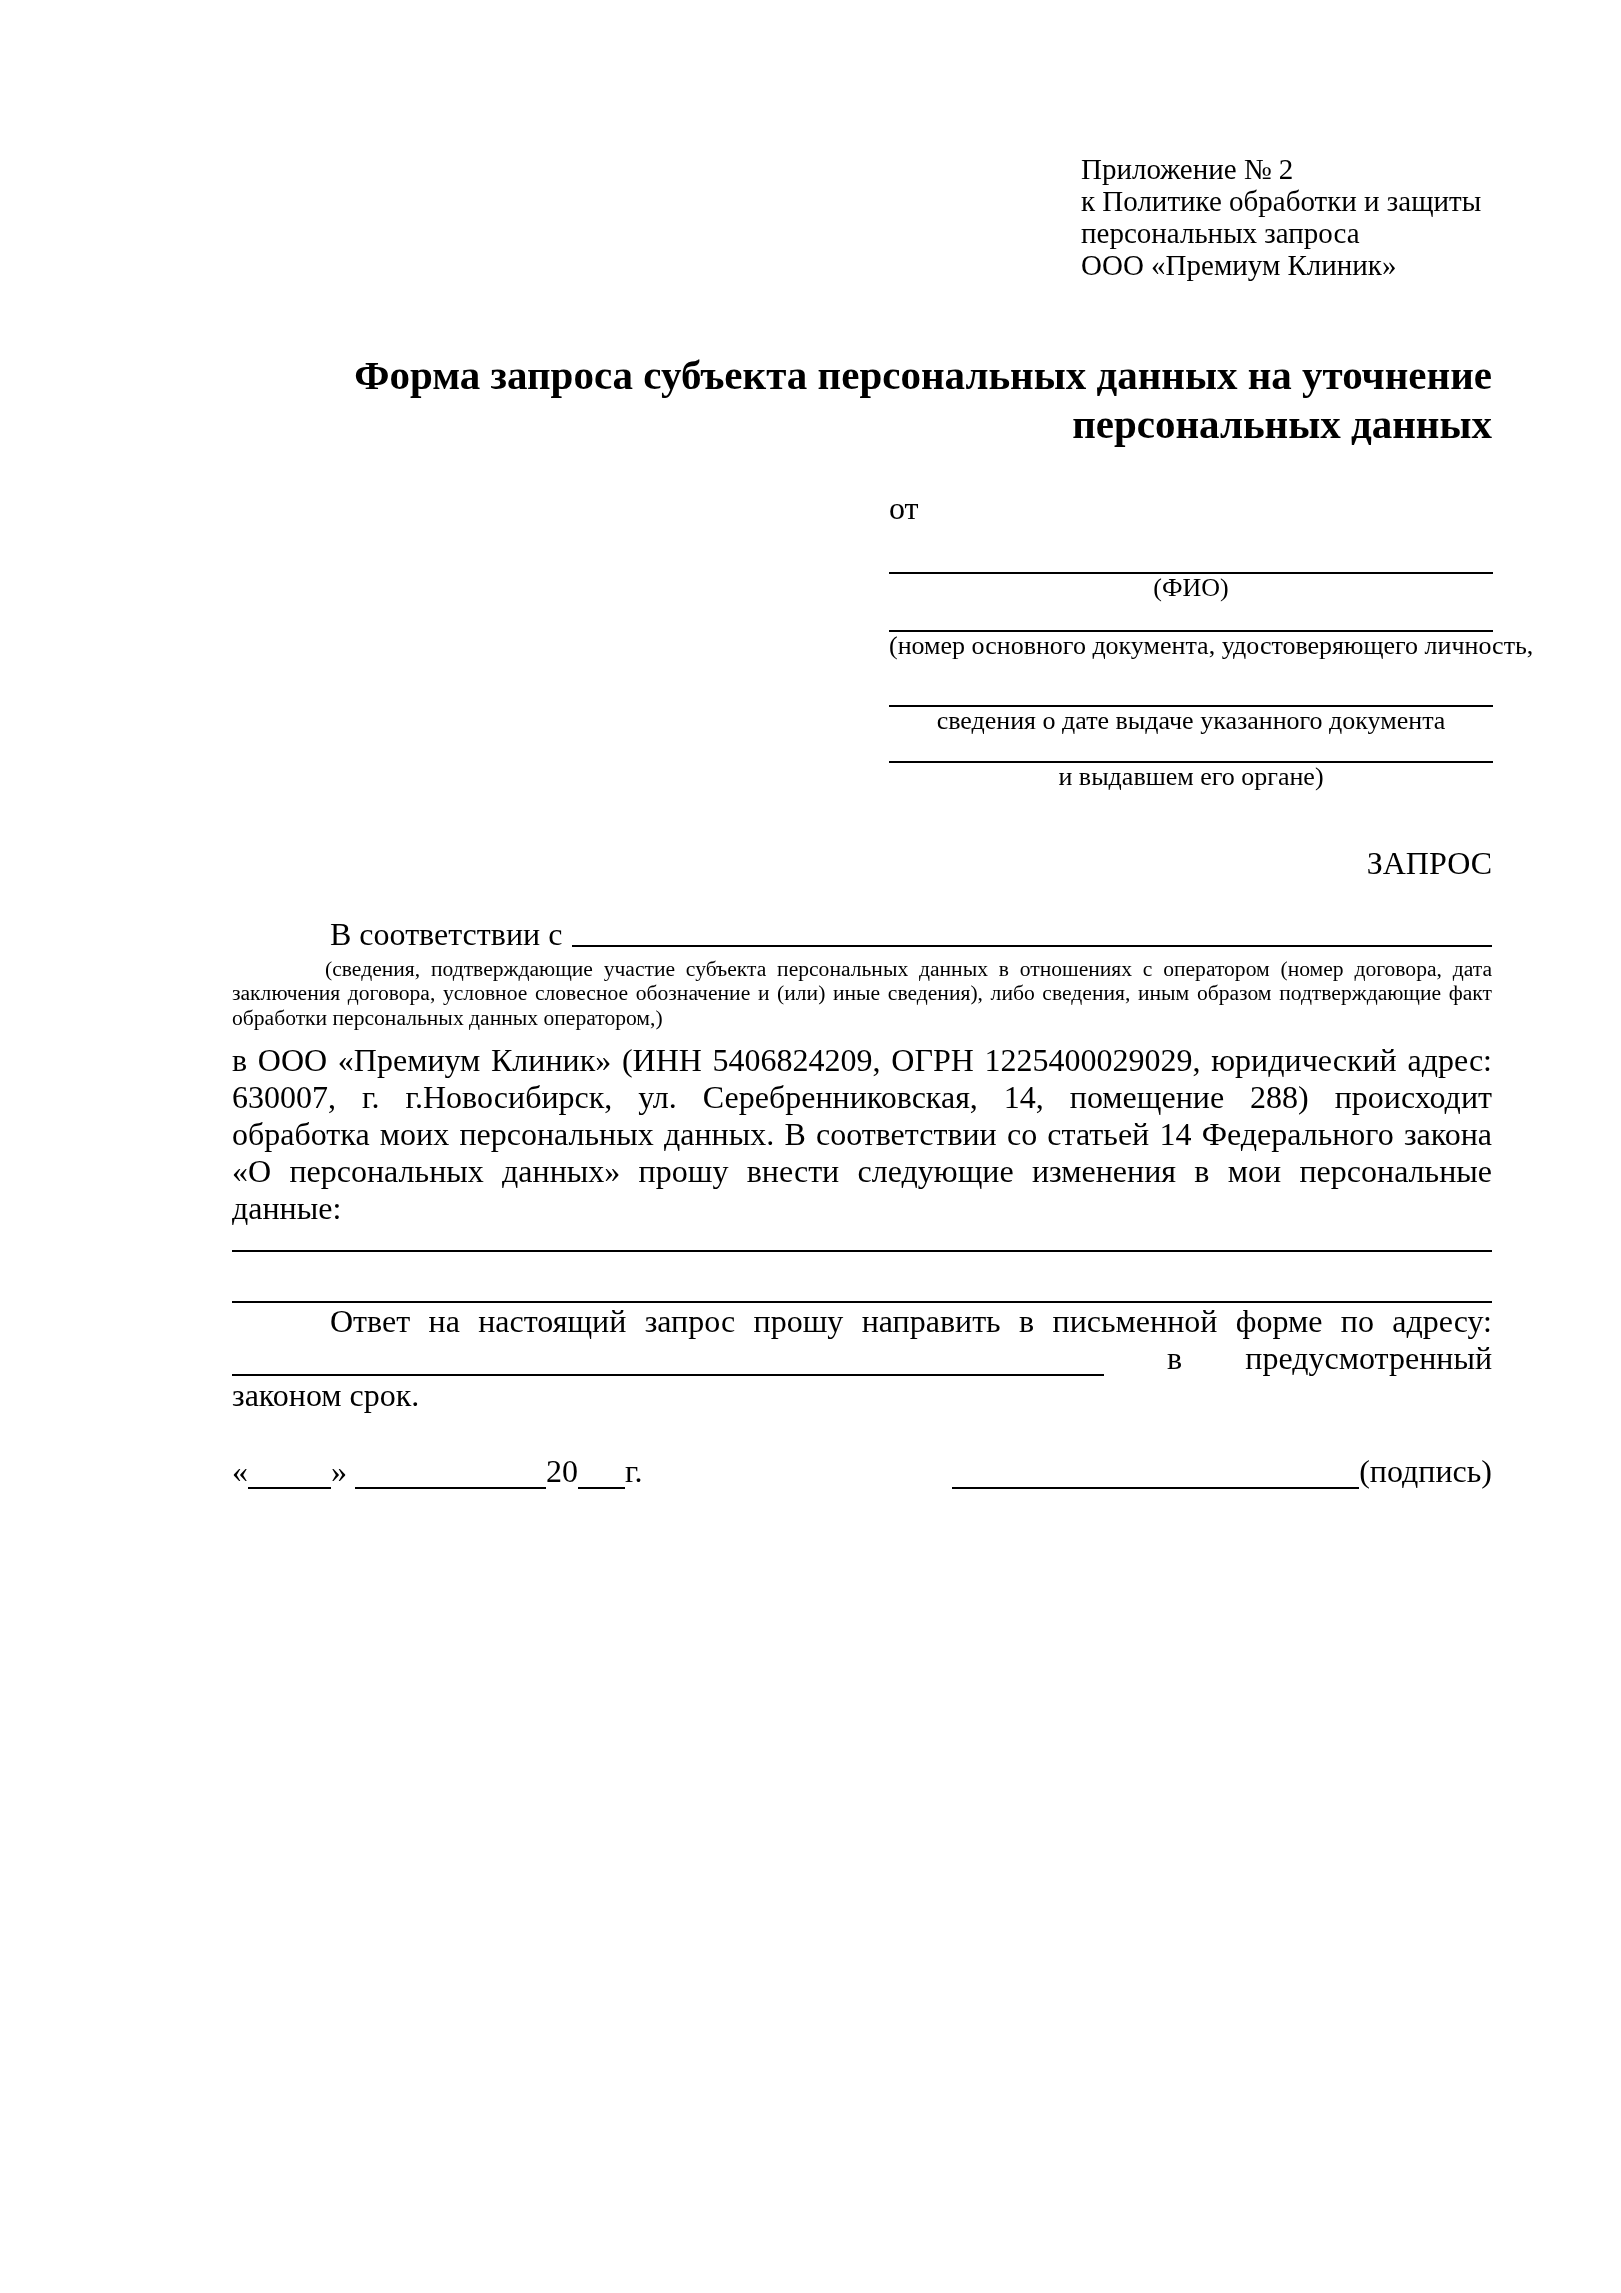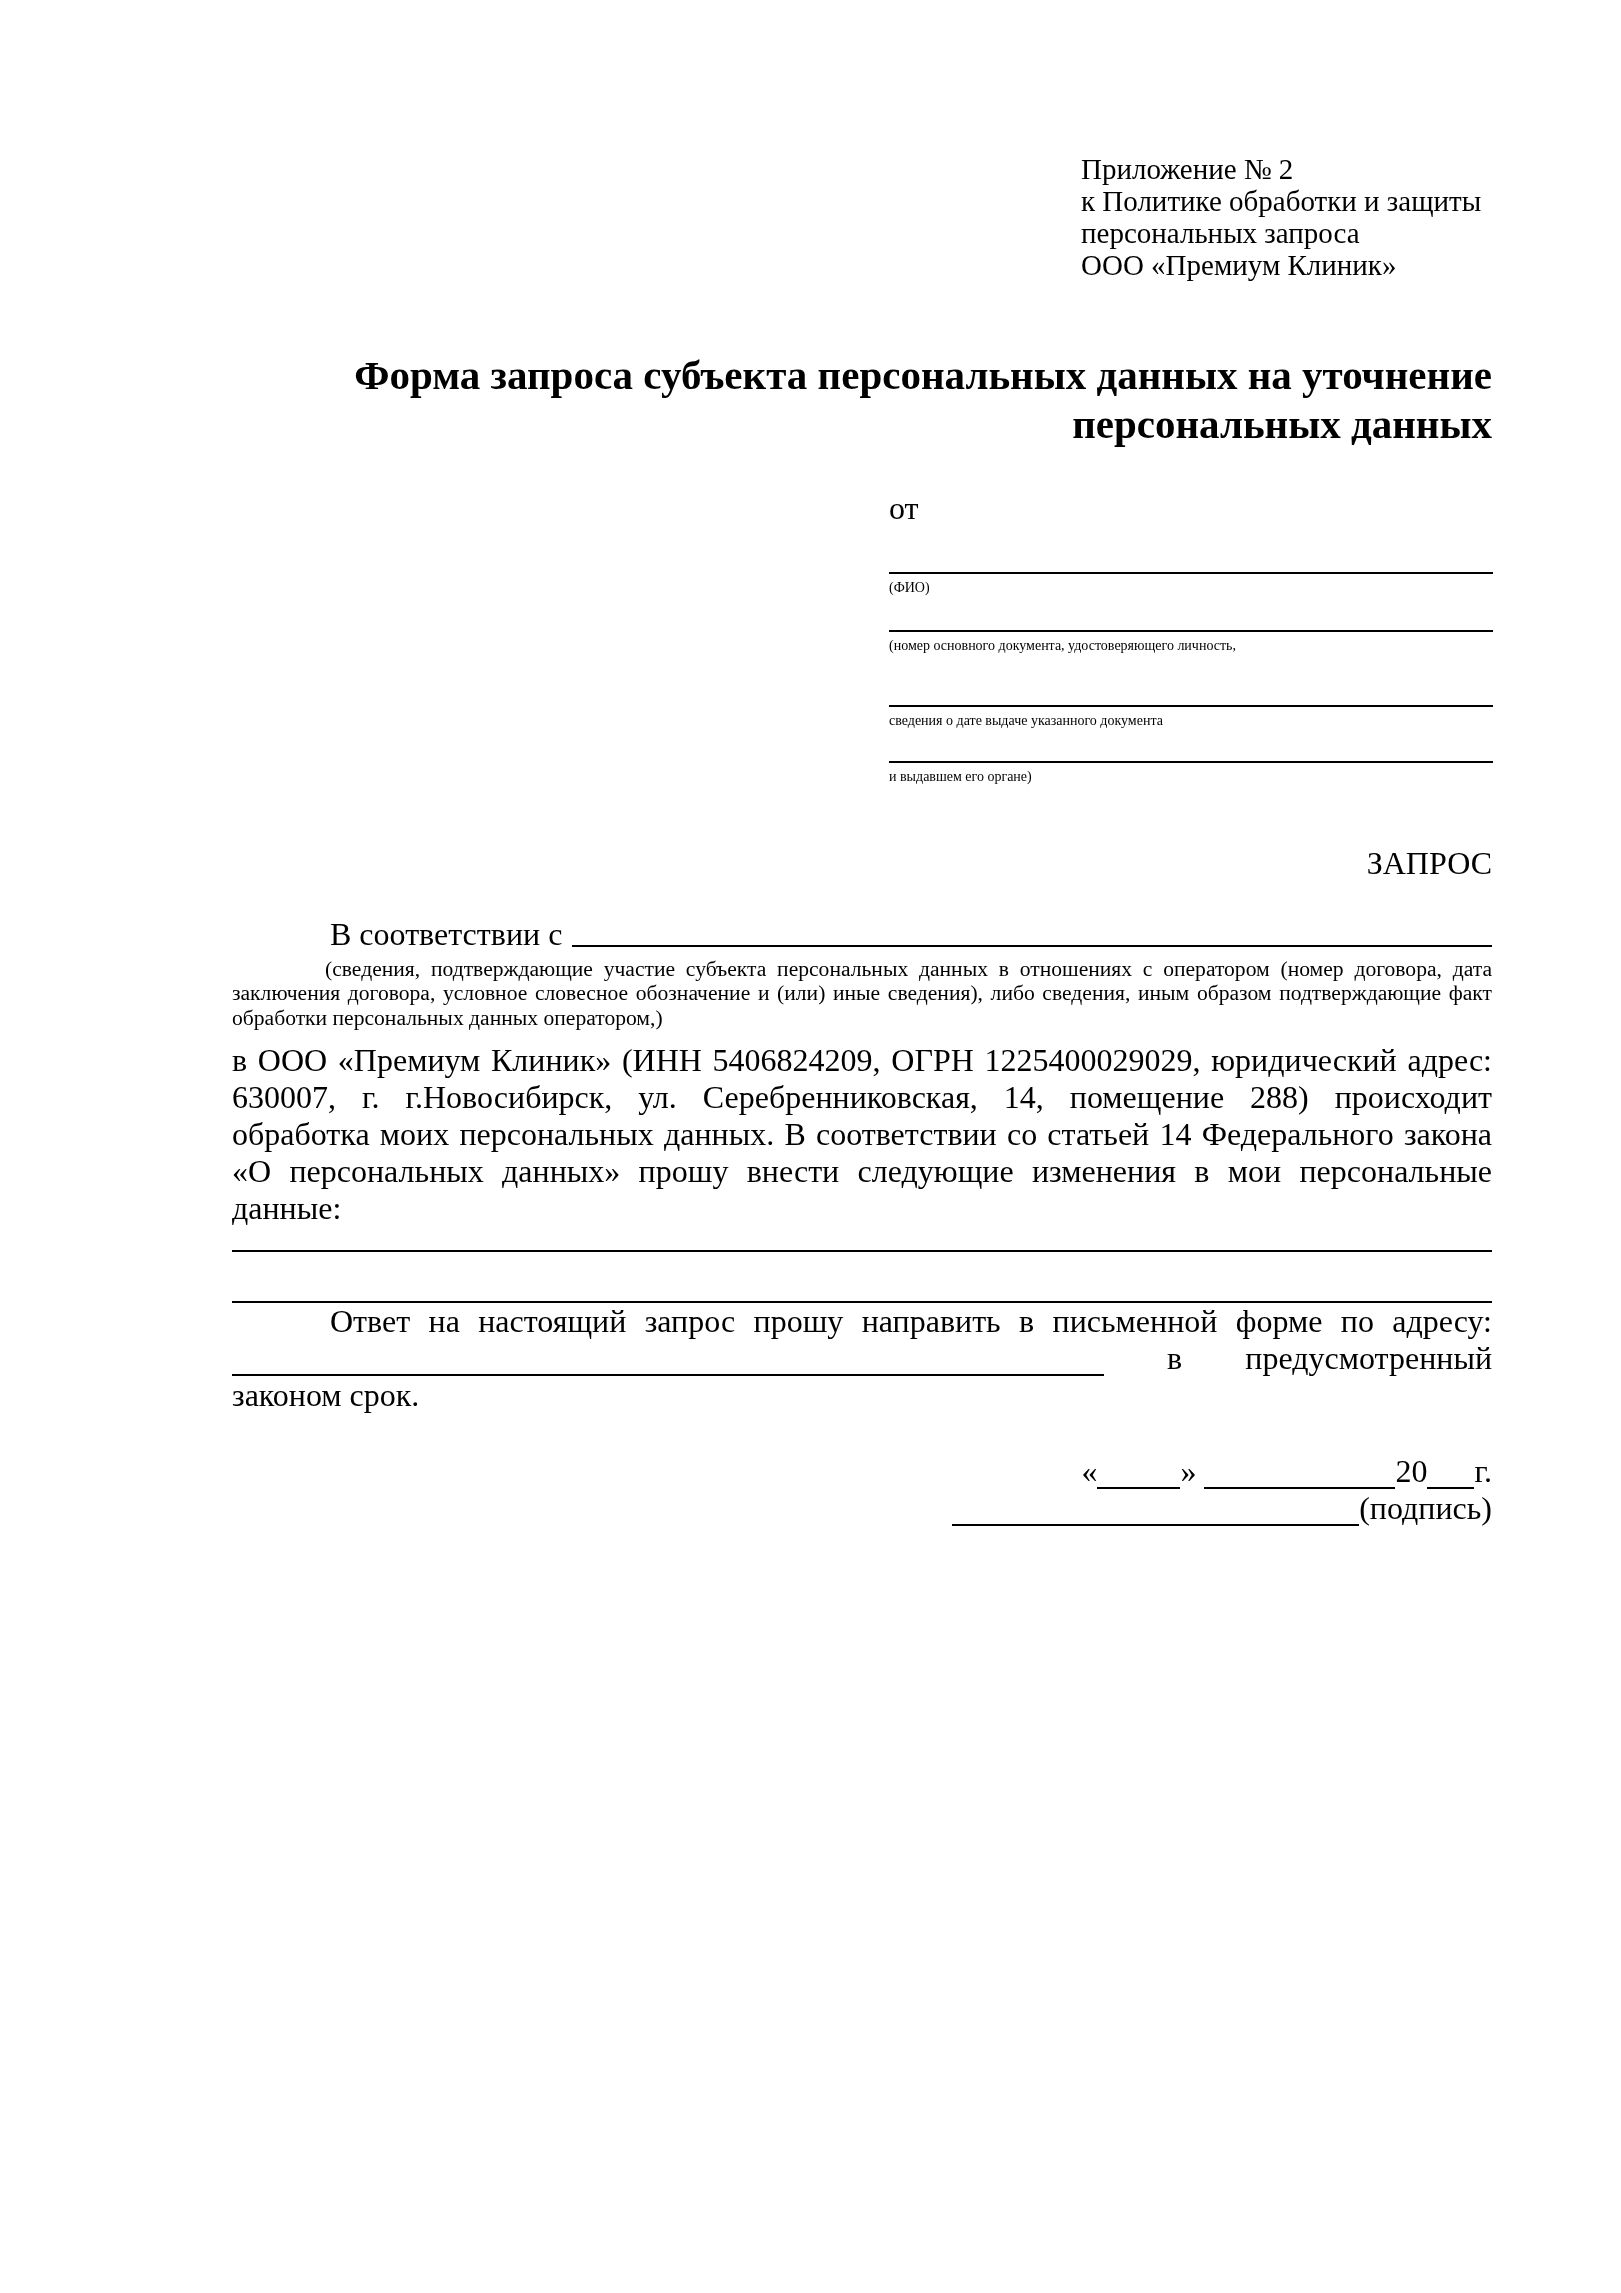--- a/index.html
+++ b/index.html
@@ -47,22 +47,23 @@
   }
   .addressee .fline {
     border-bottom: 2.9px solid #000;
     height: 0;
   }
   .fline1 { margin-top: 45px; }
   .fline2 { margin-top: 29px; }
   .fline3 { margin-top: 45px; }
   .fline4 { margin-top: 26.5px; }
   .addressee .fcaption {
-    font-size: 14px;
+    font-size: 26px;
     line-height: 27.4px;
+    text-align: center;
     white-space: nowrap;
   }
 
   
   .main {
     position: absolute;
     left: 232px;
     width: 1260px;
     top: 845px;
     font-size: 32px;
@@ -115,21 +116,20 @@
     display: inline-block;
     width: 872px;
     border-bottom: 2.9px solid #000;
     margin-bottom: -6.9px;
   }
   .footer-row {
     margin-top: 39px;
     display: flex;
     justify-content: space-between;
     align-items: flex-end;
-    flex-direction: column;
   }
   .u {
     display: inline-block;
     border-bottom: 2.9px solid #000;
     margin-bottom: -6.9px;
   }
   .u-day { width: 83px; }
   .u-month { width: 191px; }
   .u-year { width: 47px; }
   .u-sign { width: 407px; }

